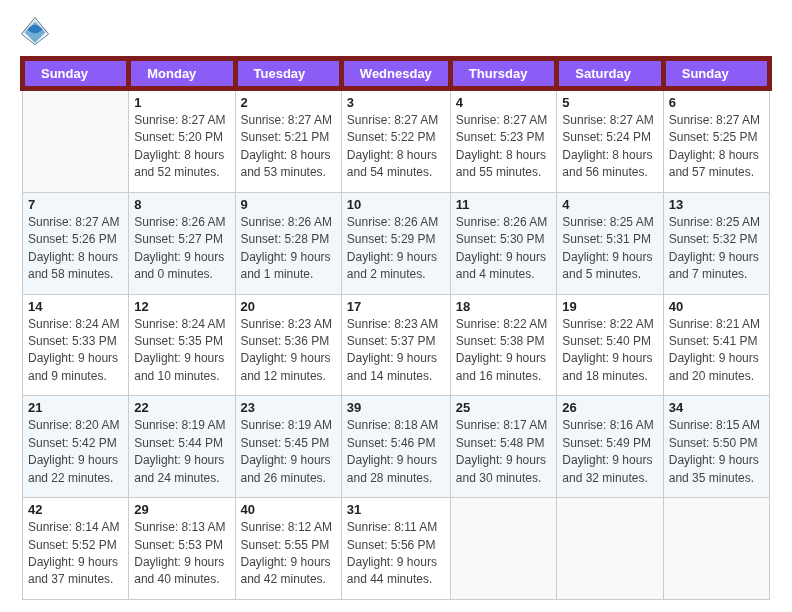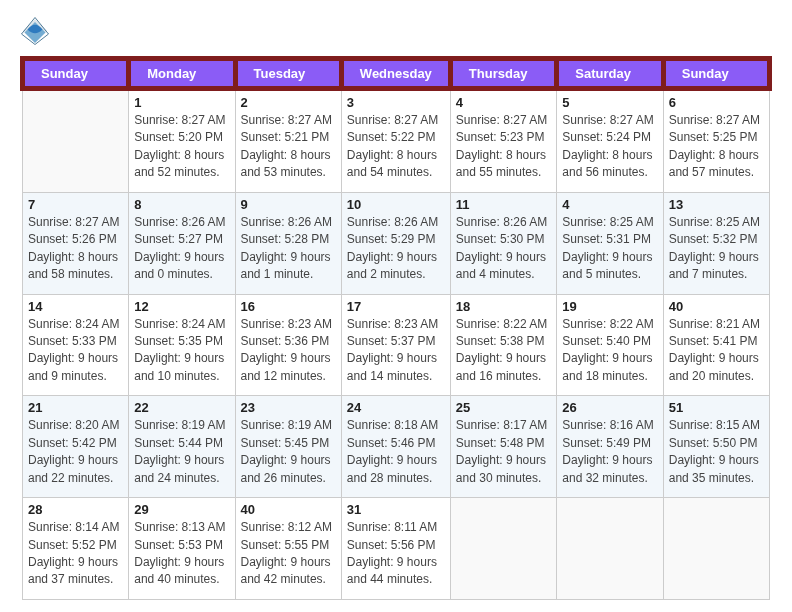--- a/index.html
+++ b/index.html
@@ -188,21 +188,21 @@
         <tr>
           <td>
             <span class="day-number">14</span>
             <div class="day-info">Sunrise: 8:24 AM<br>Sunset: 5:33 PM<br>Daylight: 9 hours<br>and 9 minutes.</div>
           </td>
           <td>
             <span class="day-number">12</span>
             <div class="day-info">Sunrise: 8:24 AM<br>Sunset: 5:35 PM<br>Daylight: 9 hours<br>and 10 minutes.</div>
           </td>
           <td>
-            <span class="day-number">16</span>
+            <span class="day-number">20</span>
             <div class="day-info">Sunrise: 8:23 AM<br>Sunset: 5:36 PM<br>Daylight: 9 hours<br>and 12 minutes.</div>
           </td>
           <td>
             <span class="day-number">17</span>
             <div class="day-info">Sunrise: 8:23 AM<br>Sunset: 5:37 PM<br>Daylight: 9 hours<br>and 14 minutes.</div>
           </td>
           <td>
             <span class="day-number">18</span>
             <div class="day-info">Sunrise: 8:22 AM<br>Sunset: 5:38 PM<br>Daylight: 9 hours<br>and 16 minutes.</div>
           </td>
@@ -222,39 +222,39 @@
           </td>
           <td>
             <span class="day-number">22</span>
             <div class="day-info">Sunrise: 8:19 AM<br>Sunset: 5:44 PM<br>Daylight: 9 hours<br>and 24 minutes.</div>
           </td>
           <td>
             <span class="day-number">23</span>
             <div class="day-info">Sunrise: 8:19 AM<br>Sunset: 5:45 PM<br>Daylight: 9 hours<br>and 26 minutes.</div>
           </td>
           <td>
-            <span class="day-number">24</span>
+            <span class="day-number">39</span>
             <div class="day-info">Sunrise: 8:18 AM<br>Sunset: 5:46 PM<br>Daylight: 9 hours<br>and 28 minutes.</div>
           </td>
           <td>
             <span class="day-number">25</span>
             <div class="day-info">Sunrise: 8:17 AM<br>Sunset: 5:48 PM<br>Daylight: 9 hours<br>and 30 minutes.</div>
           </td>
           <td>
             <span class="day-number">26</span>
             <div class="day-info">Sunrise: 8:16 AM<br>Sunset: 5:49 PM<br>Daylight: 9 hours<br>and 32 minutes.</div>
           </td>
           <td>
-            <span class="day-number">51</span>
+            <span class="day-number">34</span>
             <div class="day-info">Sunrise: 8:15 AM<br>Sunset: 5:50 PM<br>Daylight: 9 hours<br>and 35 minutes.</div>
           </td>
         </tr>
         <tr>
           <td>
-            <span class="day-number">28</span>
+            <span class="day-number">42</span>
             <div class="day-info">Sunrise: 8:14 AM<br>Sunset: 5:52 PM<br>Daylight: 9 hours<br>and 37 minutes.</div>
           </td>
           <td>
             <span class="day-number">29</span>
             <div class="day-info">Sunrise: 8:13 AM<br>Sunset: 5:53 PM<br>Daylight: 9 hours<br>and 40 minutes.</div>
           </td>
           <td>
             <span class="day-number">40</span>
             <div class="day-info">Sunrise: 8:12 AM<br>Sunset: 5:55 PM<br>Daylight: 9 hours<br>and 42 minutes.</div>
           </td>

